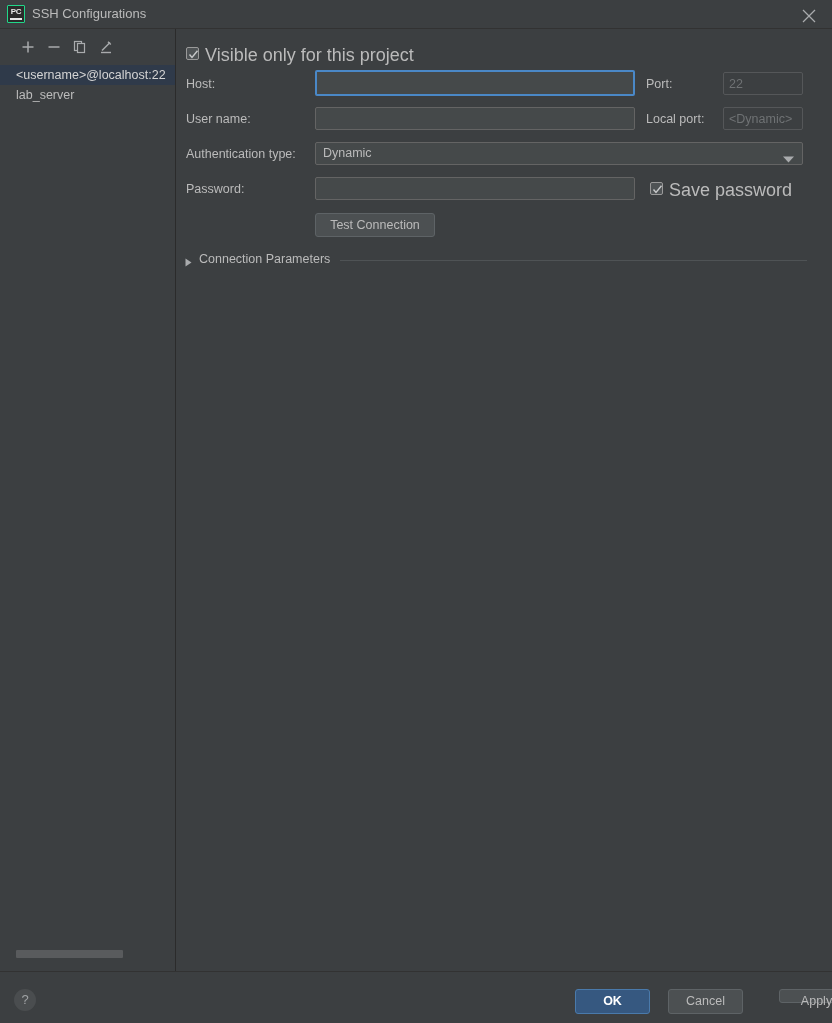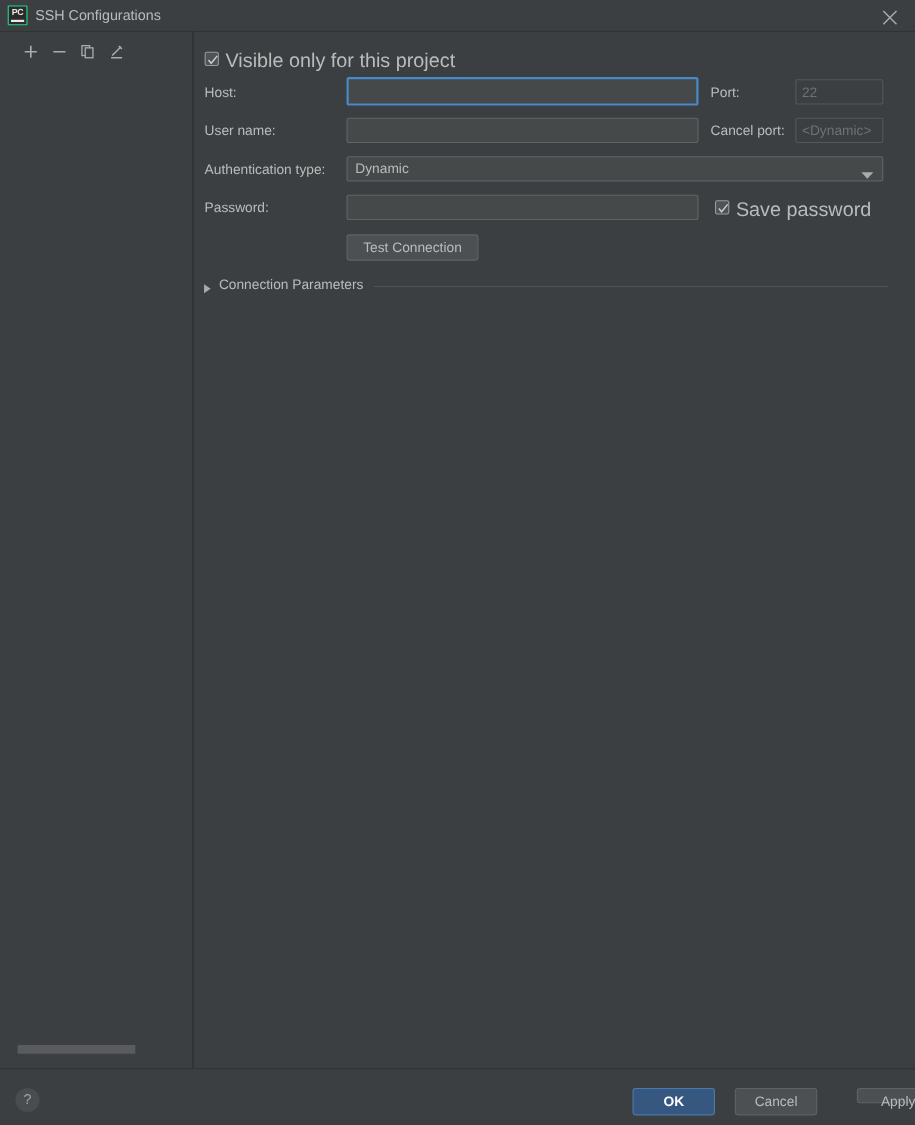--- a/index.html
+++ b/index.html
@@ -316,20 +316,24 @@
     </div>
     <div class="tb-btn" id="tb-edit">
       <svg width="14" height="14" viewBox="0 0 14 14">
         <line x1="3" y1="10.5" x2="11" y2="2.5" stroke="#a9abad" stroke-width="1.4"></line>
         <line x1="2" y1="12.5" x2="12" y2="12.5" stroke="#a9abad" stroke-width="1.4"></line>
         <line x1="9" y1="1.8" x2="11.8" y2="4.5" stroke="#a9abad" stroke-width="1.4"></line>
       </svg>
     </div>
   </div>
 
+  <div id="config-list">
+    <div class="list-item selected">&lt;username&gt;@localhost:22</div>
+    <div class="list-item">lab_server</div>
+  </div>
 
   <div id="sidebar-hscrollbar">
     <div id="sidebar-hscroll-thumb"></div>
   </div>
 </div>
 
 <div id="main-panel">
 
   <div class="cbox-row" style="left:9px; top:18px;">
     <div class="cbox">
@@ -342,21 +346,21 @@
 
   <div class="form-label" style="left:9px; top:48px;">Host:</div>
   <input class="text-input focused" style="left: 138px; top: 41px; width: 320px; height: 26px;" id="host-input" autofocus="" placeholder="">
 
   <div class="form-label" style="left:469px; top:48px;">Port:</div>
   <input class="text-input disabled" style="left: 546px; top: 43px; width: 80px; height: 23px;" id="port-input" disabled="" placeholder="22">
 
   <div class="form-label" style="left:9px; top:83px;">User name:</div>
   <input class="text-input" style="left: 138px; top: 78px; width: 320px; height: 23px;" id="user-name-input" placeholder="">
 
-  <div class="form-label" style="left:469px; top:83px;">Cancel port:</div>
+  <div class="form-label" style="left:469px; top:83px;">Local port:</div>
   <input class="text-input disabled" style="left: 546px; top: 78px; width: 80px; height: 23px; text-align: left;" id="local-port-input" disabled="" placeholder="&lt;Dynamic&gt;">
 
   <div class="form-label" style="left:9px; top:118px;">Authentication type:</div>
   <div id="auth-combo" style="left:138px; top:113px; width:488px; height:23px;">
     <div id="auth-combo-value">Dynamic</div>
     <div id="auth-combo-arrow">
       <svg width="11" height="7" viewBox="0 0 11 7">
         <polygon points="0,0.5 11,0.5 5.5,6.5" fill="#a9abad"></polygon>
       </svg>
     </div>

